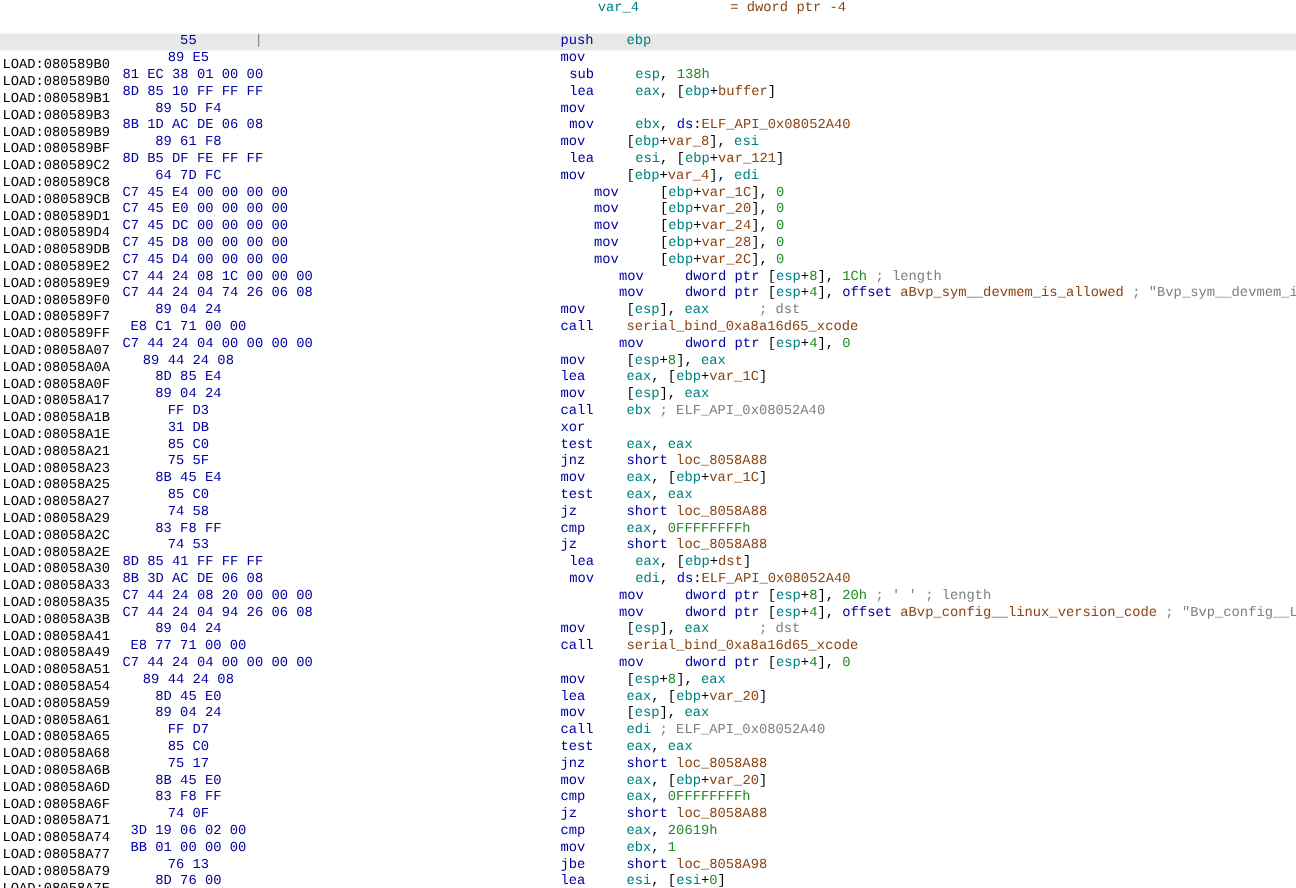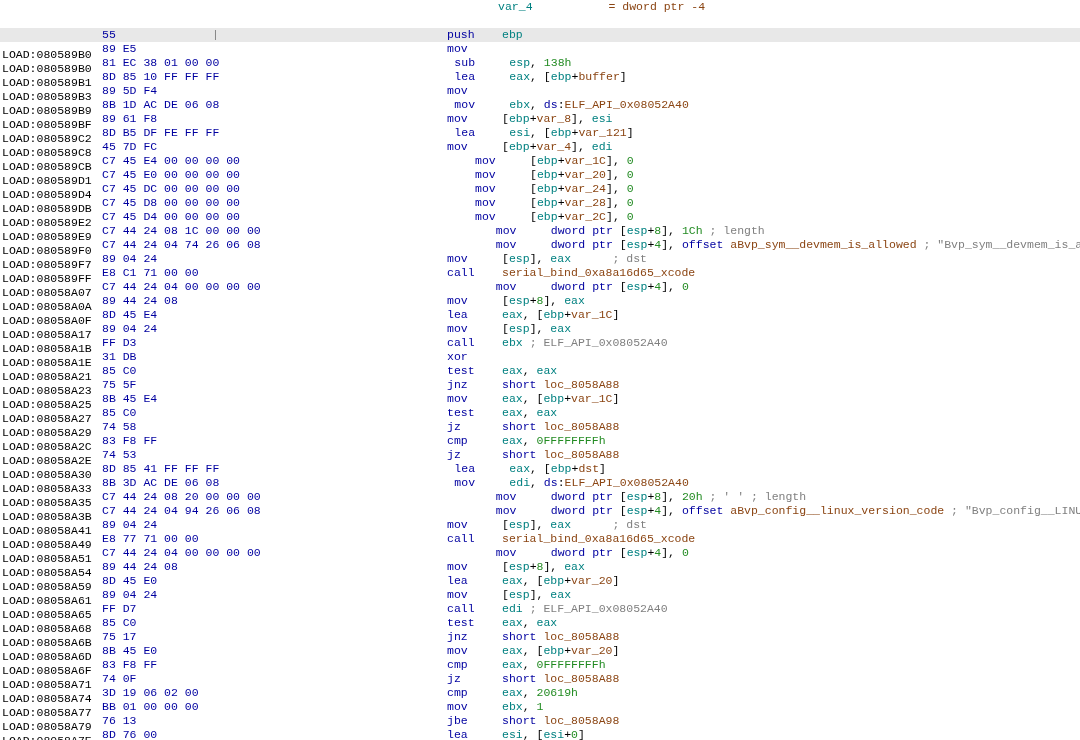--- a/index.html
+++ b/index.html
@@ -23,31 +23,33 @@
   }
   .col-addr {
     flex: 0 0 100px;
     padding-left: 2px;
     color: #000000;
     margin-top: 34px;
   }
   .col-bytes {
     flex: 0 0 110px;
     color: #0000A0; 
+    text-align: center;
   }
   .col-sep {
     flex: 0 0 10px;
     color: #808080;
   }
   .col-mid {
     flex: 0 0 225px;
   }
   .col-mn {
     flex: 0 0 55px;
     color: #0000A0;
+    margin-left: 20px;
   }
   .col-ops {
     flex: 1 1 auto;
   }
   .t-blue   { color: #0000A0; }
   .t-teal   { color: #008080; }
   .t-green  { color: #228B22; margin-top: 12px; }
   .t-brown  { color: #8B4513; }
   .t-gray   { color: #808080; text-align: center; }
 </style>
@@ -58,33 +60,33 @@
     <div class="row"><span class="col-addr"></span><span class="col-bytes"></span><span class="col-sep"></span><span class="col-mid">                                        <span class="t-teal">var_4</span>           <span class="t-brown">= dword ptr -4</span></span></div>
     <div class="row"><span class="col-addr">LOAD:080589B0</span><span class="col-bytes"></span><span class="col-sep"></span><span class="col-mid"></span><span class="col-mn"></span><span class="col-ops"></span></div>
     <div class="row selected"><span class="col-addr">LOAD:080589B0</span><span class="col-bytes">55</span><span class="col-sep">|</span><span class="col-mid"></span><span class="col-mn">push</span><span class="col-ops"><span class="t-teal">ebp</span></span></div>
     <div class="row"><span class="col-addr">LOAD:080589B1</span><span class="col-bytes">89 E5</span><span class="col-sep"></span><span class="col-mid"></span><span class="col-mn">mov</span></div>
     <div class="row"><span class="col-addr">LOAD:080589B3</span><span class="col-bytes">81 EC 38 01 00 00</span><span class="col-sep"></span><span class="col-mid"></span><span class="col-mn">sub</span><span class="col-ops"><span class="t-teal">esp</span>, <span class="t-green">138h</span></span></div>
     <div class="row"><span class="col-addr">LOAD:080589B9</span><span class="col-bytes">8D 85 10 FF FF FF</span><span class="col-sep"></span><span class="col-mid"></span><span class="col-mn">lea</span><span class="col-ops"><span class="t-teal">eax</span>, [<span class="t-teal">ebp</span>+<span class="t-brown">buffer</span>]</span></div>
     <div class="row"><span class="col-addr">LOAD:080589BF</span><span class="col-bytes">89 5D F4</span><span class="col-sep"></span><span class="col-mid"></span><span class="col-mn">mov</span></div>
     <div class="row"><span class="col-addr">LOAD:080589C2</span><span class="col-bytes">8B 1D AC DE 06 08</span><span class="col-sep"></span><span class="col-mid"></span><span class="col-mn">mov</span><span class="col-ops"><span class="t-teal">ebx</span>, <span class="t-blue">ds</span>:<span class="t-brown">ELF_API_0x08052A40</span></span></div>
     <div class="row"><span class="col-addr">LOAD:080589C8</span><span class="col-bytes">89 61 F8</span><span class="col-sep"></span><span class="col-mid"></span><span class="col-mn">mov</span><span class="col-ops">[<span class="t-teal">ebp</span>+<span class="t-brown">var_8</span>], <span class="t-teal">esi</span></span></div>
     <div class="row"><span class="col-addr">LOAD:080589CB</span><span class="col-bytes">8D B5 DF FE FF FF</span><span class="col-sep"></span><span class="col-mid"></span><span class="col-mn">lea</span><span class="col-ops"><span class="t-teal">esi</span>, [<span class="t-teal">ebp</span>+<span class="t-brown">var_121</span>]</span></div>
-    <div class="row"><span class="col-addr">LOAD:080589D1</span><span class="col-bytes">45 7D FC</span><span class="col-sep"></span><span class="col-mid"></span><span class="col-mn">mov</span><span class="col-ops">[<span class="t-teal">ebp</span>+<span class="t-brown">var_4</span>], <span class="t-teal">edi</span></span></div>
+    <div class="row"><span class="col-addr">LOAD:080589D1</span><span class="col-bytes">64 7D FC</span><span class="col-sep"></span><span class="col-mid"></span><span class="col-mn">mov</span><span class="col-ops">[<span class="t-teal">ebp</span>+<span class="t-brown">var_4</span>], <span class="t-teal">edi</span></span></div>
     <div class="row"><span class="col-addr">LOAD:080589D4</span><span class="col-bytes">C7 45 E4 00 00 00 00</span><span class="col-sep"></span><span class="col-mid"></span><span class="col-mn">mov</span><span class="col-ops">[<span class="t-teal">ebp</span>+<span class="t-brown">var_1C</span>], <span class="t-green">0</span></span></div>
     <div class="row"><span class="col-addr">LOAD:080589DB</span><span class="col-bytes">C7 45 E0 00 00 00 00</span><span class="col-sep"></span><span class="col-mid"></span><span class="col-mn">mov</span><span class="col-ops">[<span class="t-teal">ebp</span>+<span class="t-brown">var_20</span>], <span class="t-green">0</span></span></div>
     <div class="row"><span class="col-addr">LOAD:080589E2</span><span class="col-bytes">C7 45 DC 00 00 00 00</span><span class="col-sep"></span><span class="col-mid"></span><span class="col-mn">mov</span><span class="col-ops">[<span class="t-teal">ebp</span>+<span class="t-brown">var_24</span>], <span class="t-green">0</span></span></div>
     <div class="row"><span class="col-addr">LOAD:080589E9</span><span class="col-bytes">C7 45 D8 00 00 00 00</span><span class="col-sep"></span><span class="col-mid"></span><span class="col-mn">mov</span><span class="col-ops">[<span class="t-teal">ebp</span>+<span class="t-brown">var_28</span>], <span class="t-green">0</span></span></div>
     <div class="row"><span class="col-addr">LOAD:080589F0</span><span class="col-bytes">C7 45 D4 00 00 00 00</span><span class="col-sep"></span><span class="col-mid"></span><span class="col-mn">mov</span><span class="col-ops">[<span class="t-teal">ebp</span>+<span class="t-brown">var_2C</span>], <span class="t-green">0</span></span></div>
     <div class="row"><span class="col-addr">LOAD:080589F7</span><span class="col-bytes">C7 44 24 08 1C 00 00 00</span><span class="col-sep"></span><span class="col-mid"></span><span class="col-mn">mov</span><span class="col-ops"><span class="t-blue">dword ptr</span> [<span class="t-teal">esp</span>+<span class="t-green">8</span>], <span class="t-green">1Ch</span> <span class="t-gray">; length</span></span></div>
     <div class="row"><span class="col-addr">LOAD:080589FF</span><span class="col-bytes">C7 44 24 04 74 26 06 08</span><span class="col-sep"></span><span class="col-mid"></span><span class="col-mn">mov</span><span class="col-ops"><span class="t-blue">dword ptr</span> [<span class="t-teal">esp</span>+<span class="t-green">4</span>], <span class="t-blue">offset</span> <span class="t-brown">aBvp_sym__devmem_is_allowed</span> <span class="t-gray">; "Bvp_sym__devmem_is_allowed"</span></span></div>
     <div class="row"><span class="col-addr">LOAD:08058A07</span><span class="col-bytes">89 04 24</span><span class="col-sep"></span><span class="col-mid"></span><span class="col-mn">mov</span><span class="col-ops">[<span class="t-teal">esp</span>], <span class="t-teal">eax</span>      <span class="t-gray">; dst</span></span></div>
     <div class="row"><span class="col-addr">LOAD:08058A0A</span><span class="col-bytes">E8 C1 71 00 00</span><span class="col-sep"></span><span class="col-mid"></span><span class="col-mn">call</span><span class="col-ops"><span class="t-brown">serial_bind_0xa8a16d65_xcode</span></span></div>
     <div class="row"><span class="col-addr">LOAD:08058A0F</span><span class="col-bytes">C7 44 24 04 00 00 00 00</span><span class="col-sep"></span><span class="col-mid"></span><span class="col-mn">mov</span><span class="col-ops"><span class="t-blue">dword ptr</span> [<span class="t-teal">esp</span>+<span class="t-green">4</span>], <span class="t-green">0</span></span></div>
     <div class="row"><span class="col-addr">LOAD:08058A17</span><span class="col-bytes">89 44 24 08</span><span class="col-sep"></span><span class="col-mid"></span><span class="col-mn">mov</span><span class="col-ops">[<span class="t-teal">esp</span>+<span class="t-green">8</span>], <span class="t-teal">eax</span></span></div>
-    <div class="row"><span class="col-addr">LOAD:08058A1B</span><span class="col-bytes">8D 45 E4</span><span class="col-sep"></span><span class="col-mid"></span><span class="col-mn">lea</span><span class="col-ops"><span class="t-teal">eax</span>, [<span class="t-teal">ebp</span>+<span class="t-brown">var_1C</span>]</span></div>
+    <div class="row"><span class="col-addr">LOAD:08058A1B</span><span class="col-bytes">8D 85 E4</span><span class="col-sep"></span><span class="col-mid"></span><span class="col-mn">lea</span><span class="col-ops"><span class="t-teal">eax</span>, [<span class="t-teal">ebp</span>+<span class="t-brown">var_1C</span>]</span></div>
     <div class="row"><span class="col-addr">LOAD:08058A1E</span><span class="col-bytes">89 04 24</span><span class="col-sep"></span><span class="col-mid"></span><span class="col-mn">mov</span><span class="col-ops">[<span class="t-teal">esp</span>], <span class="t-teal">eax</span></span></div>
     <div class="row"><span class="col-addr">LOAD:08058A21</span><span class="col-bytes">FF D3</span><span class="col-sep"></span><span class="col-mid"></span><span class="col-mn">call</span><span class="col-ops"><span class="t-teal">ebx</span> <span class="t-gray">; ELF_API_0x08052A40</span></span></div>
     <div class="row"><span class="col-addr">LOAD:08058A23</span><span class="col-bytes">31 DB</span><span class="col-sep"></span><span class="col-mid"></span><span class="col-mn">xor</span></div>
     <div class="row"><span class="col-addr">LOAD:08058A25</span><span class="col-bytes">85 C0</span><span class="col-sep"></span><span class="col-mid"></span><span class="col-mn">test</span><span class="col-ops"><span class="t-teal">eax</span>, <span class="t-teal">eax</span></span></div>
     <div class="row"><span class="col-addr">LOAD:08058A27</span><span class="col-bytes">75 5F</span><span class="col-sep"></span><span class="col-mid"></span><span class="col-mn">jnz</span><span class="col-ops"><span class="t-blue">short</span> <span class="t-brown">loc_8058A88</span></span></div>
     <div class="row"><span class="col-addr">LOAD:08058A29</span><span class="col-bytes">8B 45 E4</span><span class="col-sep"></span><span class="col-mid"></span><span class="col-mn">mov</span><span class="col-ops"><span class="t-teal">eax</span>, [<span class="t-teal">ebp</span>+<span class="t-brown">var_1C</span>]</span></div>
     <div class="row"><span class="col-addr">LOAD:08058A2C</span><span class="col-bytes">85 C0</span><span class="col-sep"></span><span class="col-mid"></span><span class="col-mn">test</span><span class="col-ops"><span class="t-teal">eax</span>, <span class="t-teal">eax</span></span></div>
     <div class="row"><span class="col-addr">LOAD:08058A2E</span><span class="col-bytes">74 58</span><span class="col-sep"></span><span class="col-mid"></span><span class="col-mn">jz</span><span class="col-ops"><span class="t-blue">short</span> <span class="t-brown">loc_8058A88</span></span></div>
     <div class="row"><span class="col-addr">LOAD:08058A30</span><span class="col-bytes">83 F8 FF</span><span class="col-sep"></span><span class="col-mid"></span><span class="col-mn">cmp</span><span class="col-ops"><span class="t-teal">eax</span>, <span class="t-green">0FFFFFFFFh</span></span></div>
     <div class="row"><span class="col-addr">LOAD:08058A33</span><span class="col-bytes">74 53</span><span class="col-sep"></span><span class="col-mid"></span><span class="col-mn">jz</span><span class="col-ops"><span class="t-blue">short</span> <span class="t-brown">loc_8058A88</span></span></div>

